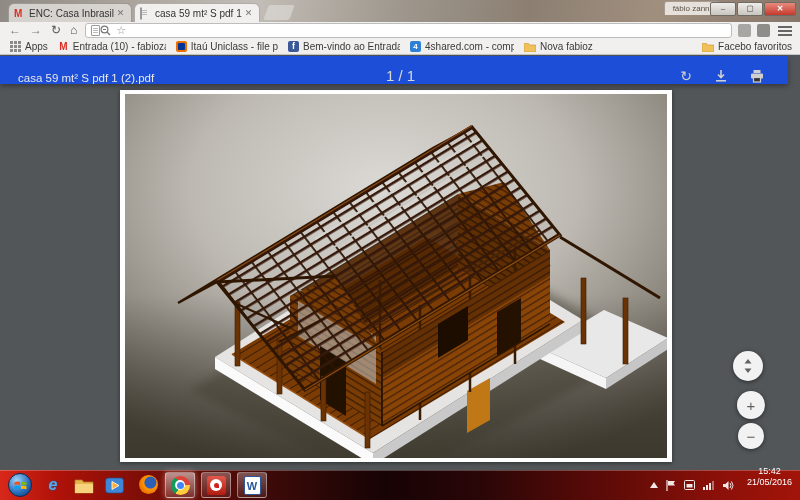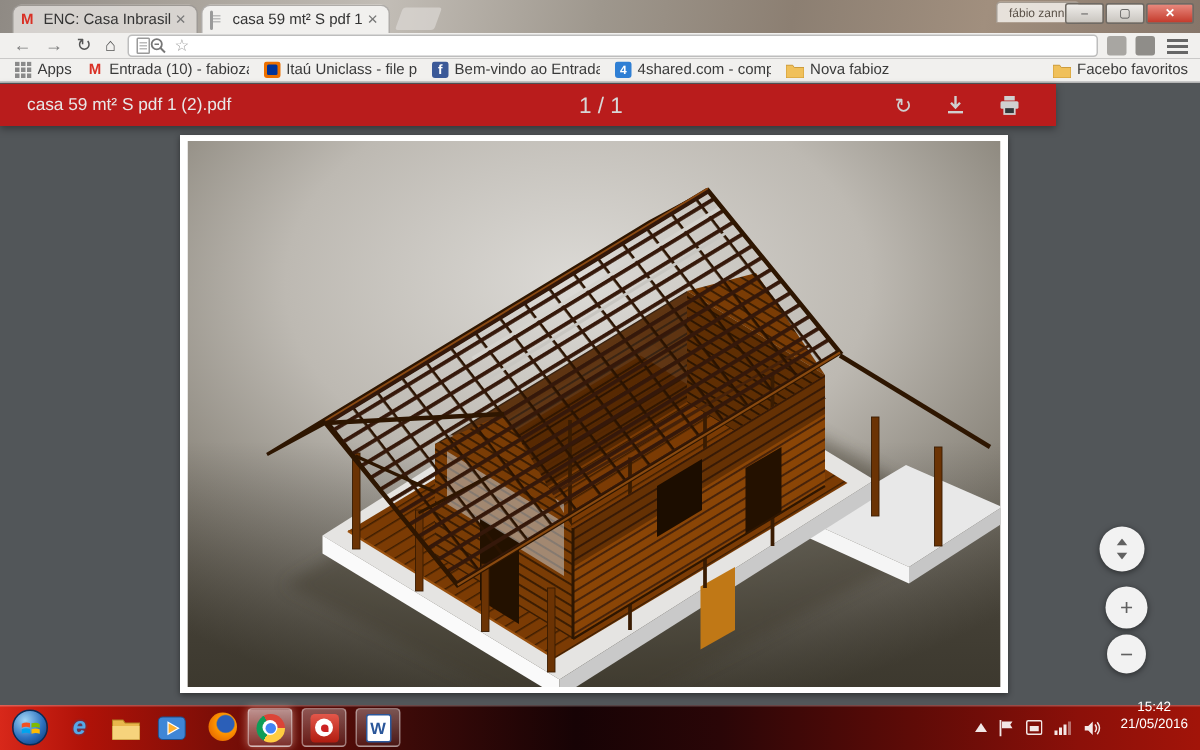--- a/index.html
+++ b/index.html
@@ -49,22 +49,22 @@
   .bm .lbl { margin-left:4px; overflow:hidden; }
   .bm-ico { width:11px; height:11px; flex:none; border-radius:2px; display:inline-block; text-align:center; }
   .ico-itau { background:#ec7000; position:relative; }
   .ico-itau:before { content:""; position:absolute; left:2px; top:2px; width:7px; height:7px; background:#003399; border-radius:1px; }
   .ico-fb { background:#3b5998; color:#fff; font-size:9px; font-weight:bold; line-height:11px; }
   .ico-4sh { background:#2f7fd4; color:#fff; font-size:8px; font-weight:bold; line-height:11px; }
   .spacer { flex:1; }
   .others { margin-right:8px; display:flex; align-items:center; }
 
   
-  .pdfbar { position:absolute; top:56px; left:0; width:704px; height:28px; background:#b91c1c;
-    display:flex; align-items:center; color:#e8e8e8; box-shadow:0 2px 5px rgba(0,0,0,.35); z-index:3; }
+  .pdfbar { position:absolute; top:56px; left:0; width:788px; height:28px; background:#1d4ed8;
+    display:flex; align-items:flex-end; color:#e8e8e8; box-shadow:0 2px 5px rgba(0,0,0,.35); z-index:3; }
   .pdfbar .fname { font-size:11.5px; margin-left:18px; width:300px; }
   .pdfbar .pageind { position:absolute; left:386px; font-size:15px; color:#d8d8d8; }
   .pdf-icons { position:absolute; right:24px; display:flex; align-items:center; gap:22px; }
   .pdf-ic { color:#d0d0d0; font-size:14px; line-height:16px; }
 
   
   .viewer { position:absolute; top:84px; left:0; width:800px; height:386px; background:#525659; }
   .page { position:absolute; left:120px; top:6px; width:552px; height:372px; background:#fff; box-shadow:0 1px 4px rgba(0,0,0,.45); }
   .page svg { display:block; }
 

